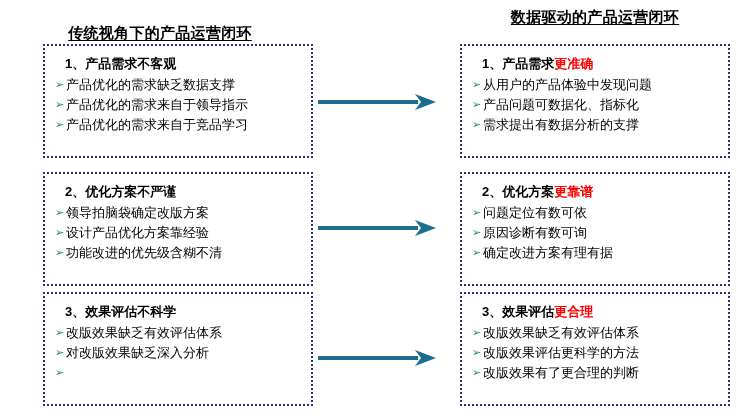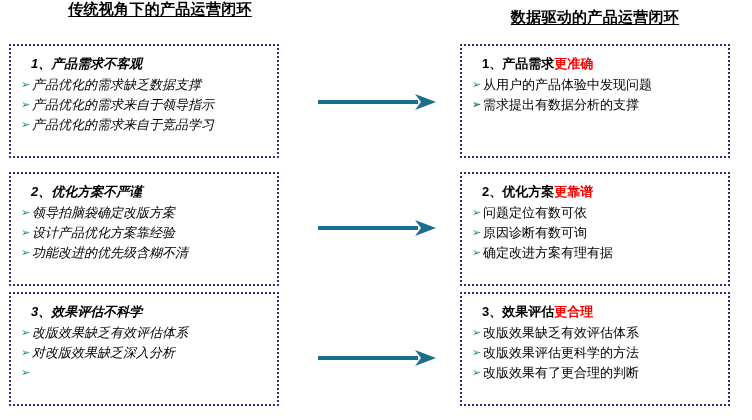--- a/index.html
+++ b/index.html
@@ -26,32 +26,32 @@
     position: absolute;
     font-size: 15px;
     font-weight: bold;
     color: #000000;
     text-decoration: underline;
     text-underline-offset: 2px;
     letter-spacing: 0.3px;
     white-space: nowrap;
     text-align: center;
   }
-  .col-title.left  { left: 25px;  width: 270px; top: 0; }
+  .col-title.left  { left: 25px;  width: 270px; top: 24px; }
   .col-title.right { left: 460px; width: 270px; top: 8px; }
 
   
   .panel {
     position: absolute;
     box-sizing: border-box;
     border: 2px dotted #2b2f83;
     background: #ffffff;
     padding: 7px 10px 6px 10px;
   }
-  .panel.left  { left: 9px;  width: 270px; font-style: italic; }
+  .panel.left  { left: 43px;  width: 270px; }
   .panel.right { left: 460px; width: 270px; }
 
   .row1 .panel { top: 44px;  height: 114px; }
   .row2 .panel { top: 172px; height: 114px; }
   .row3 .panel { top: 292px; height: 114px; }
 
   .panel-heading {
     font-size: 13px;
     font-weight: bold;
     color: #000000;
@@ -125,21 +125,21 @@
         <polygon points="97,2 118,10 97,18 103,10" fill="#1b6e90"></polygon>
       </svg>
     </div>
 
     <div class="panel right">
       <div class="panel-heading">
         <span>1、产品需求</span><span class="hl">更准确</span>
       </div>
       <ul class="bullet-list">
         <li class="bullet-item"><span class="marker">➢</span><span>从用户的产品体验中发现问题</span></li>
-        <li class="bullet-item"><span class="marker">➢</span></li>
+        <li class="bullet-item"><span class="marker">➢</span><span>产品问题可数据化、指标化</span></li>
         <li class="bullet-item"><span class="marker">➢</span><span>需求提出有数据分析的支撑</span></li>
       </ul>
     </div>
   </div>
 
   <div class="row2">
     <div class="panel left">
       <div class="panel-heading">
         <span>2、优化方案不严谨</span><span class="hl"></span>
       </div>

